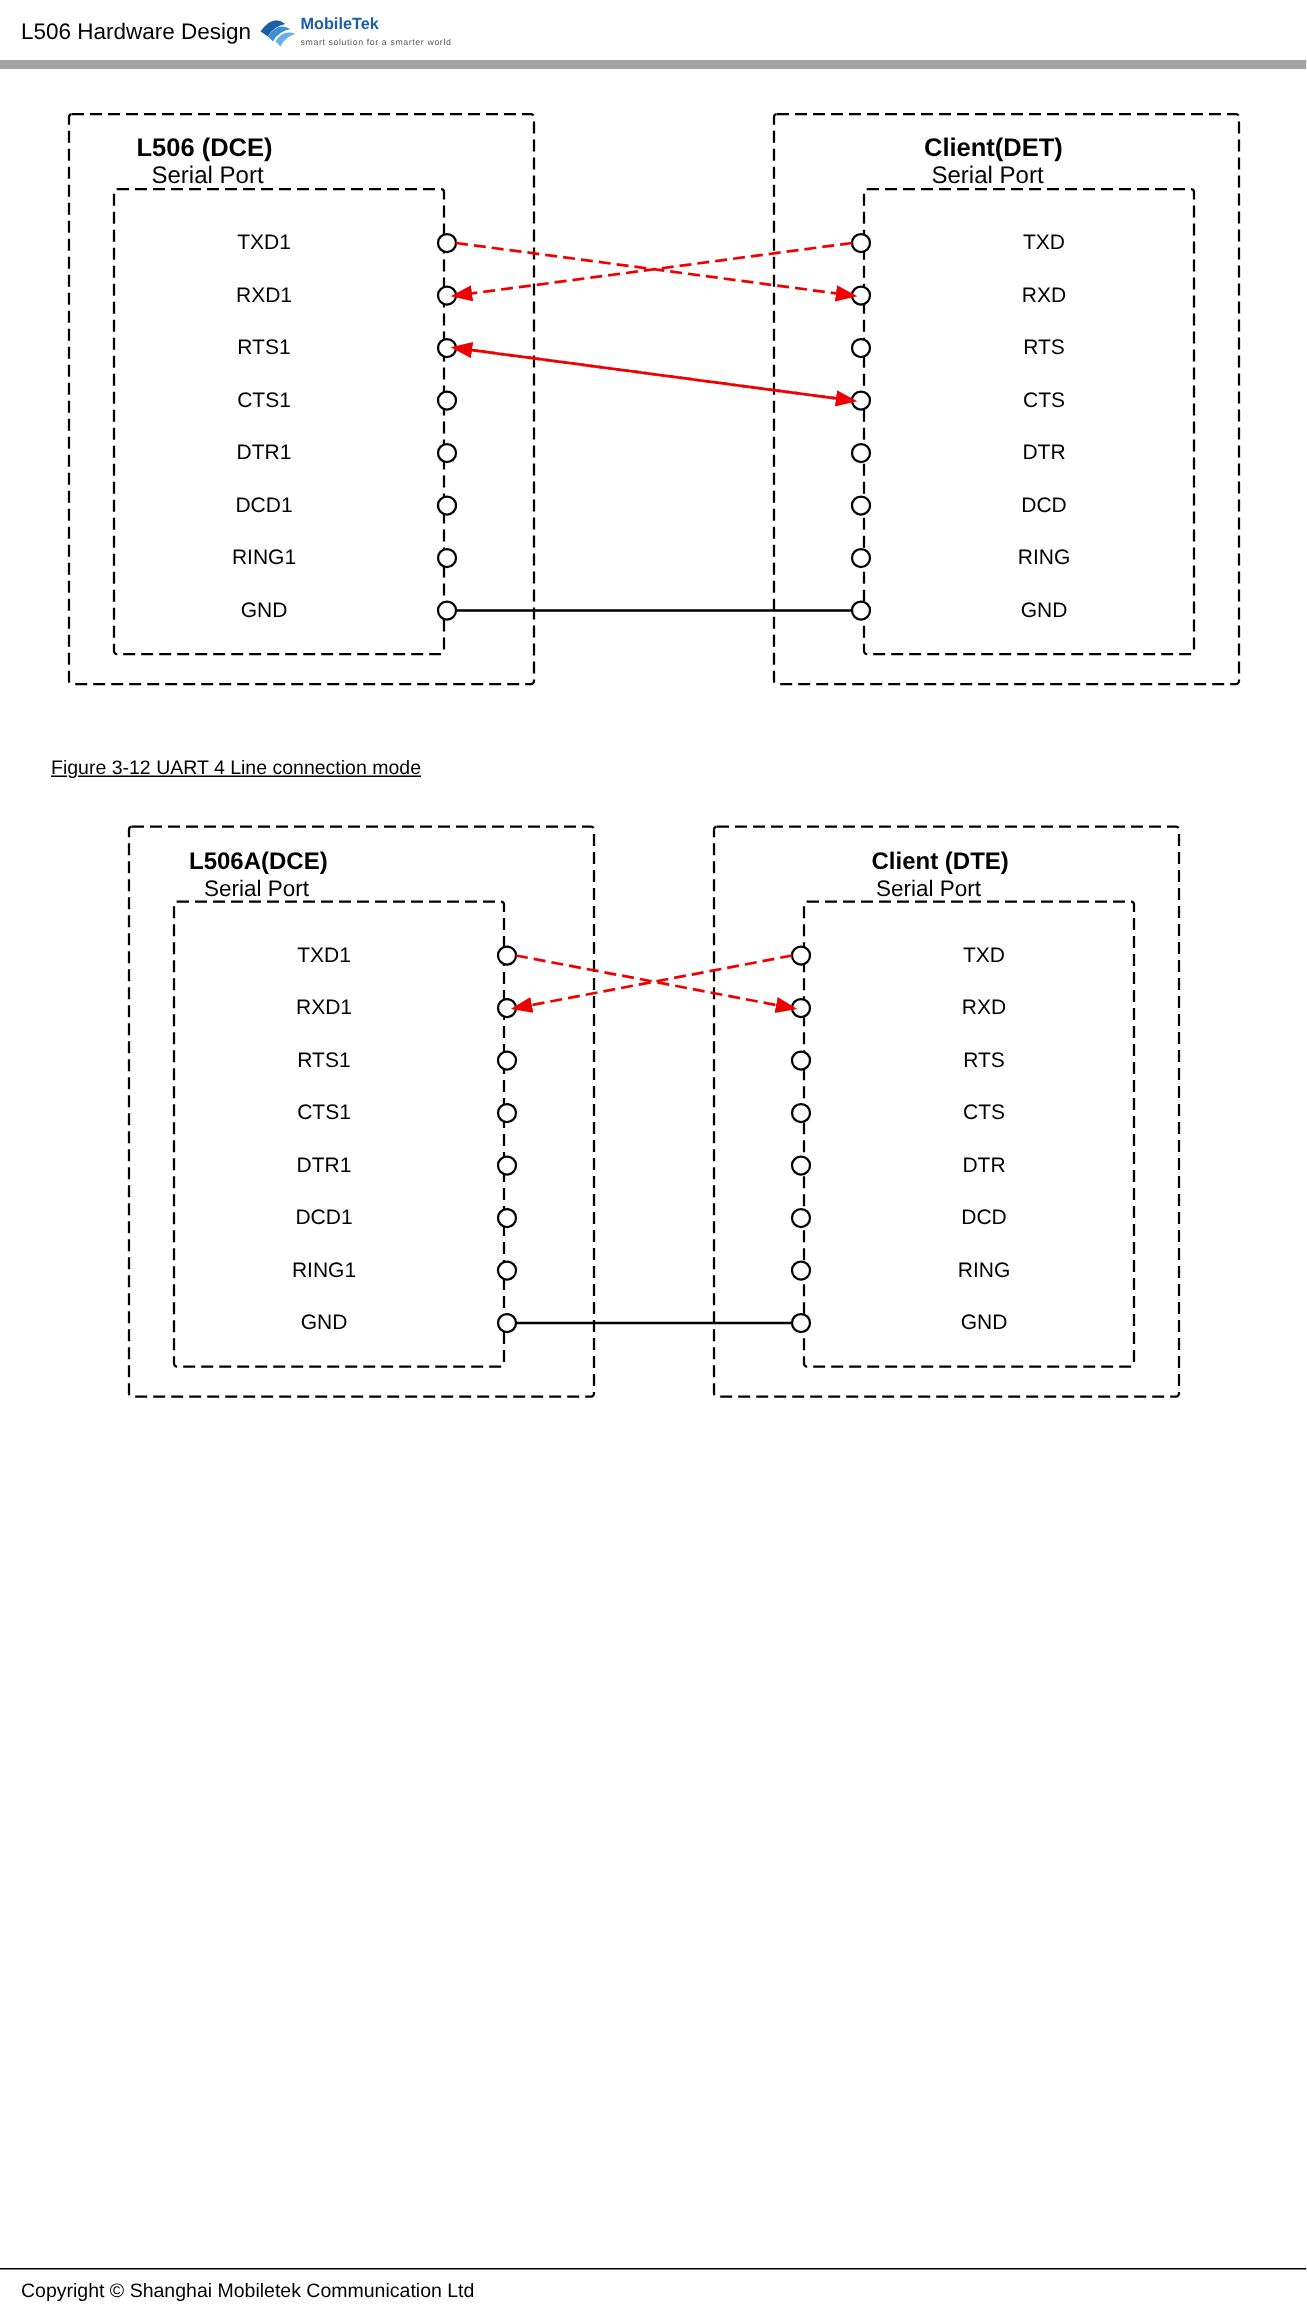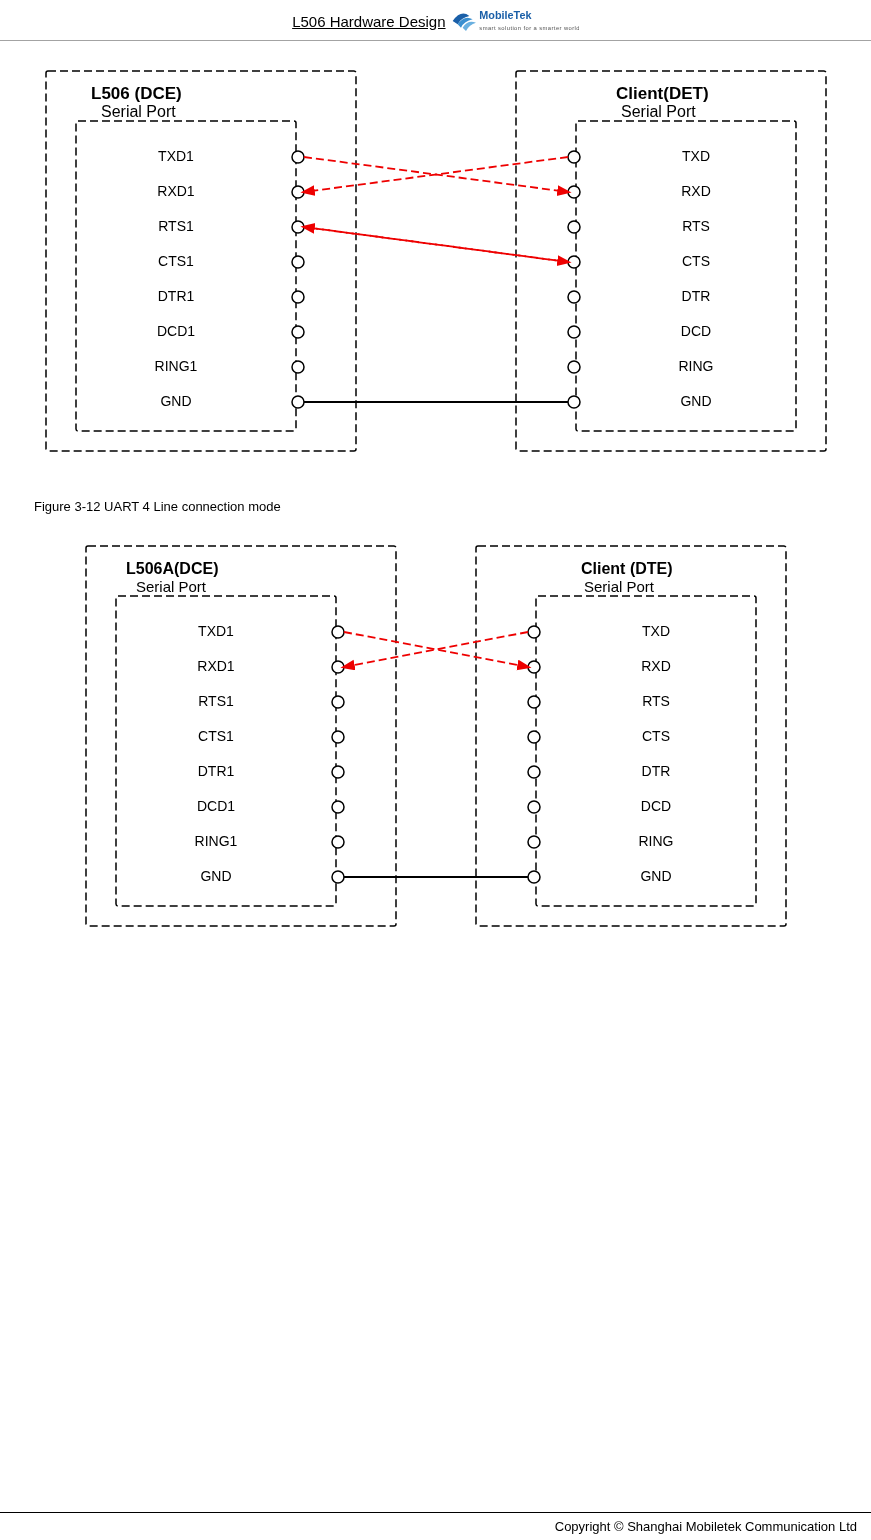--- a/index.html
+++ b/index.html
@@ -9,25 +9,24 @@
       background: #fff;
       font-family: Arial, sans-serif;
       font-size: 14px;
       color: #000;
       position: relative;
     }
 
     
     .header {
       display: flex;
-      justify-content: center;
+      justify-content: flex-start;
       align-items: center;
       padding: 6px 14px 4px 14px;
-      border-bottom: 1px solid #a3a3a3;
-      text-decoration: underline;
+      border-bottom: 6px solid #a3a3a3;
     }
     .header-title {
       font-size: 15px;
       font-weight: normal;
     }
     .logo-container {
       display: flex;
       align-items: center;
     }
     .logo-svg {
@@ -44,32 +43,33 @@
       margin: 0 auto 8px auto;
       display: flex;
       justify-content: center;
     }
 
     .figure-caption {
       font-size: 13px;
       margin-bottom: 22px;
       margin-top: 4px;
       padding-left: 4px;
+      text-decoration: underline;
     }
 
     
     .footer {
       position: absolute;
       bottom: 0;
       left: 0;
       right: 0;
       border-top: 1px solid #000;
       padding: 6px 14px;
       font-size: 13px;
-      text-align: right;
+      text-align: left;
     }
 
     svg text {
       font-family: Arial, sans-serif;
     }
   </style>
 </head>
 <body>
 
 <div class="header">

